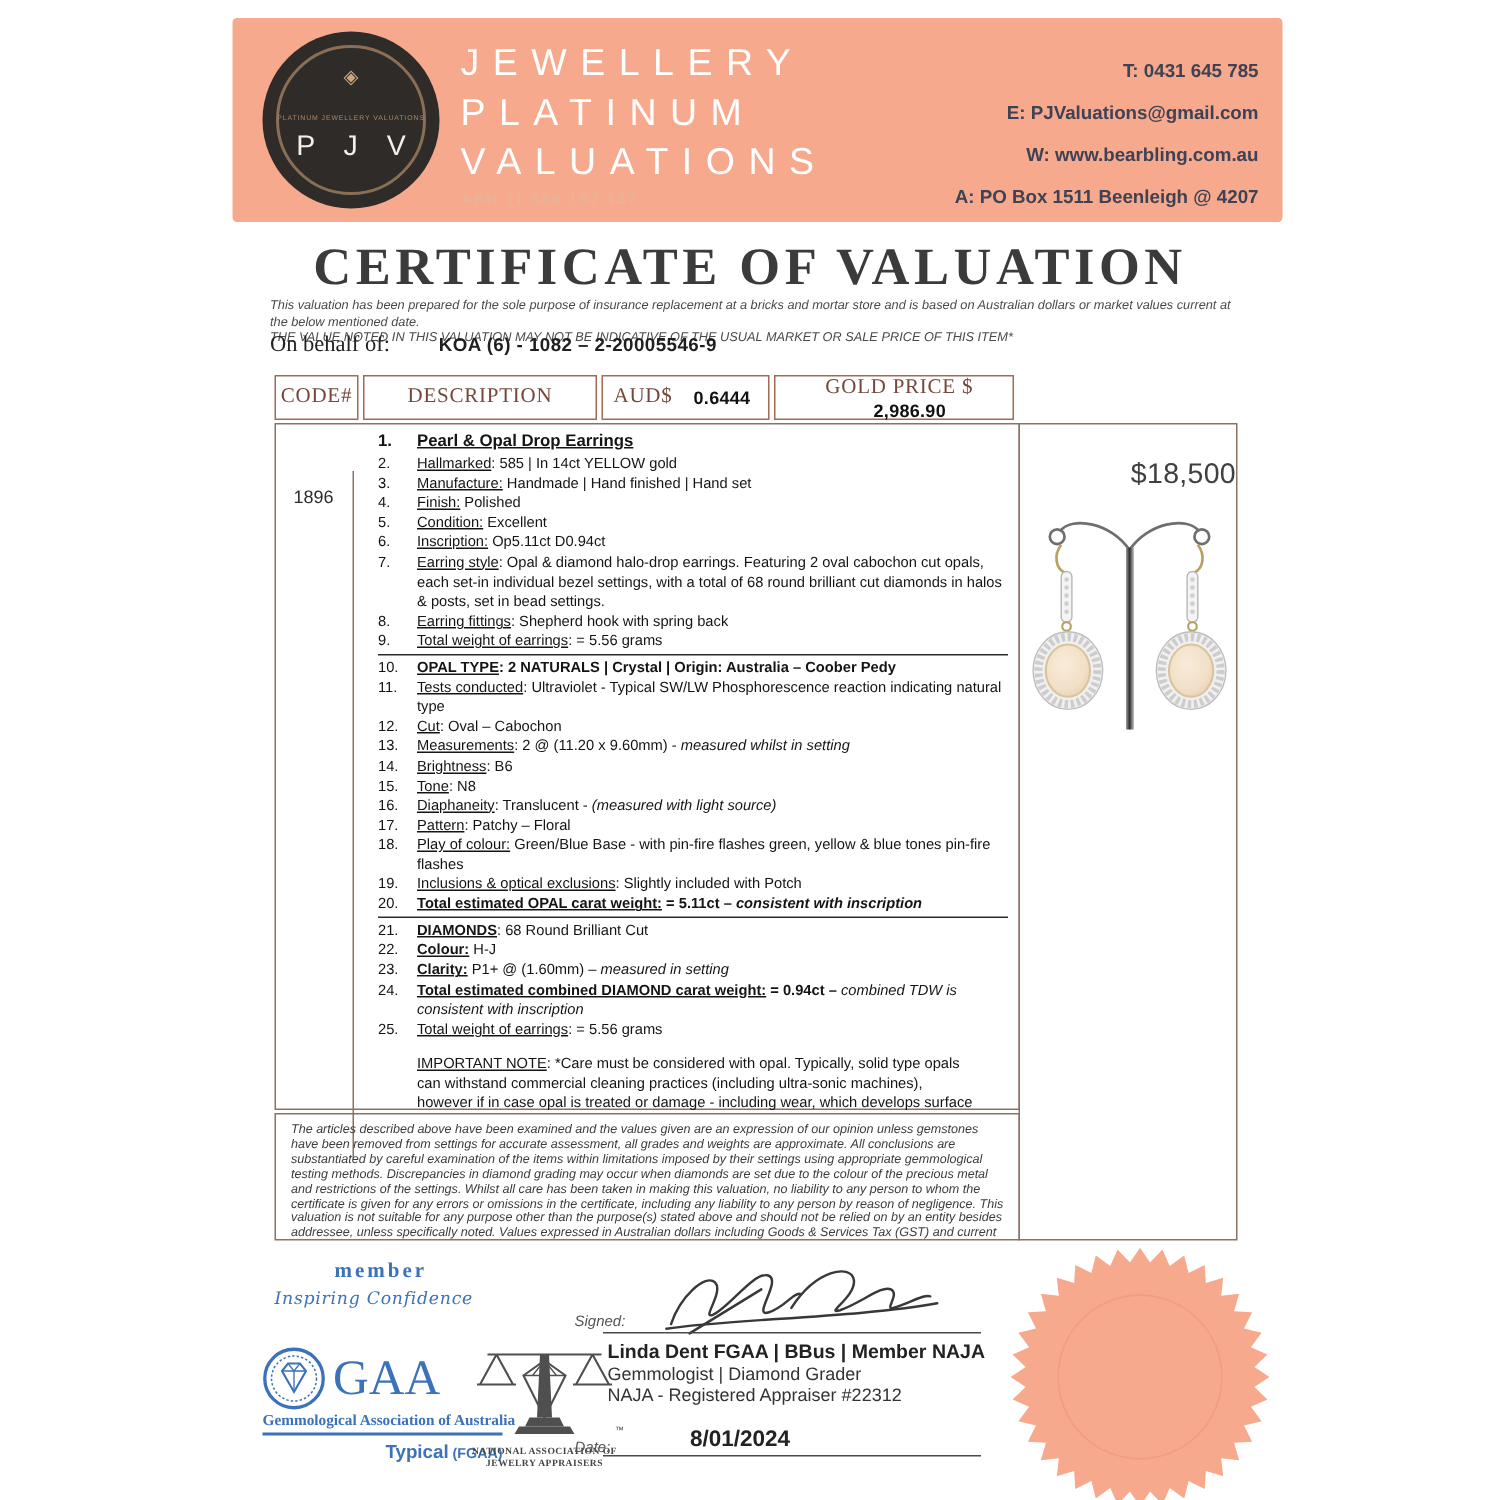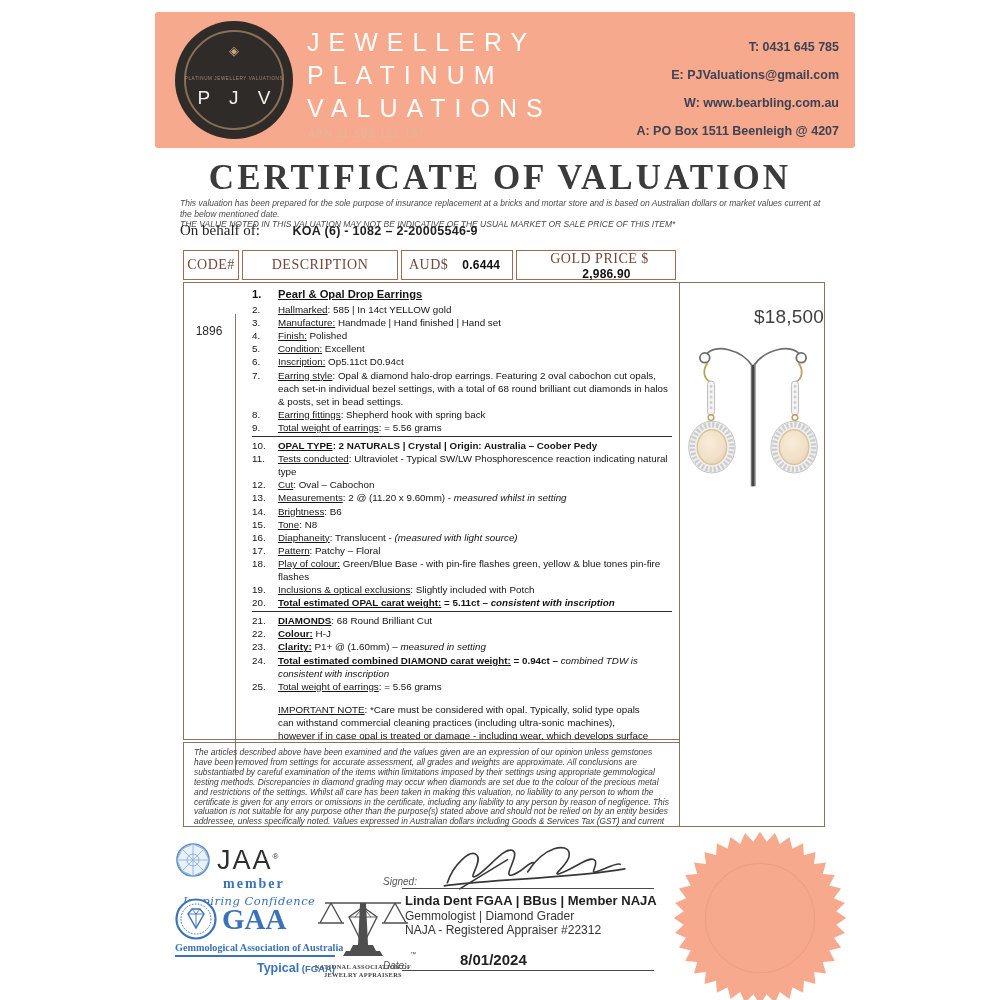--- a/index.html
+++ b/index.html
@@ -64,21 +64,21 @@
   .blue{color:#3c72b9;}
   #jaa{position:absolute;left:175px;top:842px;width:160px;}
   #jaa-top{display:flex;align-items:flex-start;}
   #jaa-name{font-size:27px;letter-spacing:2px;color:#2f2f2f;font-weight:400;margin-left:6px;line-height:30px;}
   #jaa-reg{font-size:8px;vertical-align:super;color:#2f2f2f;}
   #jaa-member{font-family:"Liberation Serif",serif;font-weight:700;font-size:14px;letter-spacing:2px;margin:-2px 0 0 48px;}
   #jaa-tag{font-family:"DejaVu Serif",serif;font-style:italic;font-size:11.5px;margin:2px 0 0 8px;letter-spacing:.5px;}
 
   #gaa{position:absolute;left:175px;top:898px;width:160px;}
   #gaa-top{display:flex;align-items:center;}
-  #gaa-name{font-family:"Liberation Serif",serif;font-weight:700;font-size:29px;margin-left:5px;line-height:36px;}
+  #gaa-name{font-family:"Liberation Serif",serif;font-weight:400;font-size:33px;margin-left:5px;line-height:36px;}
   #gaa-org{font-family:"Liberation Serif",serif;font-weight:700;font-size:10.2px;margin-top:2px;
            border-bottom:2px solid #3c72b9;padding-bottom:2px;white-space:nowrap;}
   #gaa-fellow{text-align:right;font-weight:700;font-size:12.5px;margin-top:4px;}
   #gaa-fellow .sm{font-size:9.5px;font-weight:700;}
 
   #naja{position:absolute;left:302px;top:893px;width:122px;text-align:center;color:#454545;}
   #naja-txt{font-family:"Liberation Serif",serif;font-weight:700;font-size:6.4px;line-height:7.6px;letter-spacing:.3px;}
   #naja-tm{position:absolute;right:8px;top:58px;font-size:6px;}
 
   #sig{position:absolute;left:380px;top:838px;width:292px;}
@@ -305,29 +305,20 @@
         <ellipse cx="121" cy="130" rx="26" ry="29" fill="#f0f0f0" stroke="#bdbdbd" stroke-width="1"></ellipse>
         <ellipse cx="121" cy="130" rx="22" ry="25" fill="none" stroke="#cdcdcd" stroke-width="6" stroke-dasharray="2.6 2"></ellipse>
         <ellipse cx="121" cy="130" rx="16.5" ry="19.5" fill="url(#opal)" stroke="#d9c49c" stroke-width="1.6"></ellipse>
       </svg>
     </div>
 
     <div id="disc-row">The articles described above have been examined and the values given are an expression of our opinion unless gemstones have been removed from settings for accurate assessment, all grades and weights are approximate. All conclusions are substantiated by careful examination of the items within limitations imposed by their settings using appropriate gemmological testing methods. Discrepancies in diamond grading may occur when diamonds are set due to the colour of the precious metal and restrictions of the settings. Whilst all care has been taken in making this valuation, no liability to any person to whom the certificate is given for any errors or omissions in the certificate, including any liability to any person by reason of negligence. This valuation is not suitable for any purpose other than the purpose(s) stated above and should not be relied on by an entity besides addressee, unless specifically noted. Values expressed in  Australian dollars including Goods &amp; Services Tax (GST) and current market conditions.</div>
   </div>
 
   <div id="jaa">
-    <div id="jaa-top">
-      <svg width="36" height="36" viewBox="0 0 36 36">
-        <circle cx="18" cy="18" r="16" fill="#e9f1fa" stroke="#5b8fc9" stroke-width="1.6"></circle>
-        <path d="M18 2 L29 7 L34 18 L29 29 L18 34 L7 29 L2 18 L7 7 Z" fill="none" stroke="#8db4de" stroke-width="1"></path>
-        <path d="M18 2 L18 34 M2 18 L34 18 M7 7 L29 29 M29 7 L7 29" stroke="#8db4de" stroke-width="0.9"></path>
-        <circle cx="18" cy="18" r="6" fill="none" stroke="#8db4de" stroke-width="1"></circle>
-      </svg>
-      <div id="jaa-name"><span>JAA</span><span id="jaa-reg">®</span></div>
-    </div>
     <div id="jaa-member" class="blue">member</div>
     <div id="jaa-tag" class="blue">Inspiring Confidence</div>
   </div>
 
   <div id="gaa">
     <div id="gaa-top">
       <svg width="42" height="42" viewBox="0 0 42 42">
         <circle cx="21" cy="21" r="19.5" fill="#fff" stroke="#3c72b9" stroke-width="2.2"></circle>
         <circle cx="21" cy="21" r="15" fill="none" stroke="#3c72b9" stroke-width="1" stroke-dasharray="1.6 1.4"></circle>
         <path d="M13 16 L17 11 L25 11 L29 16 L21 30 Z" fill="#fff" stroke="#3c72b9" stroke-width="1.4"></path>

